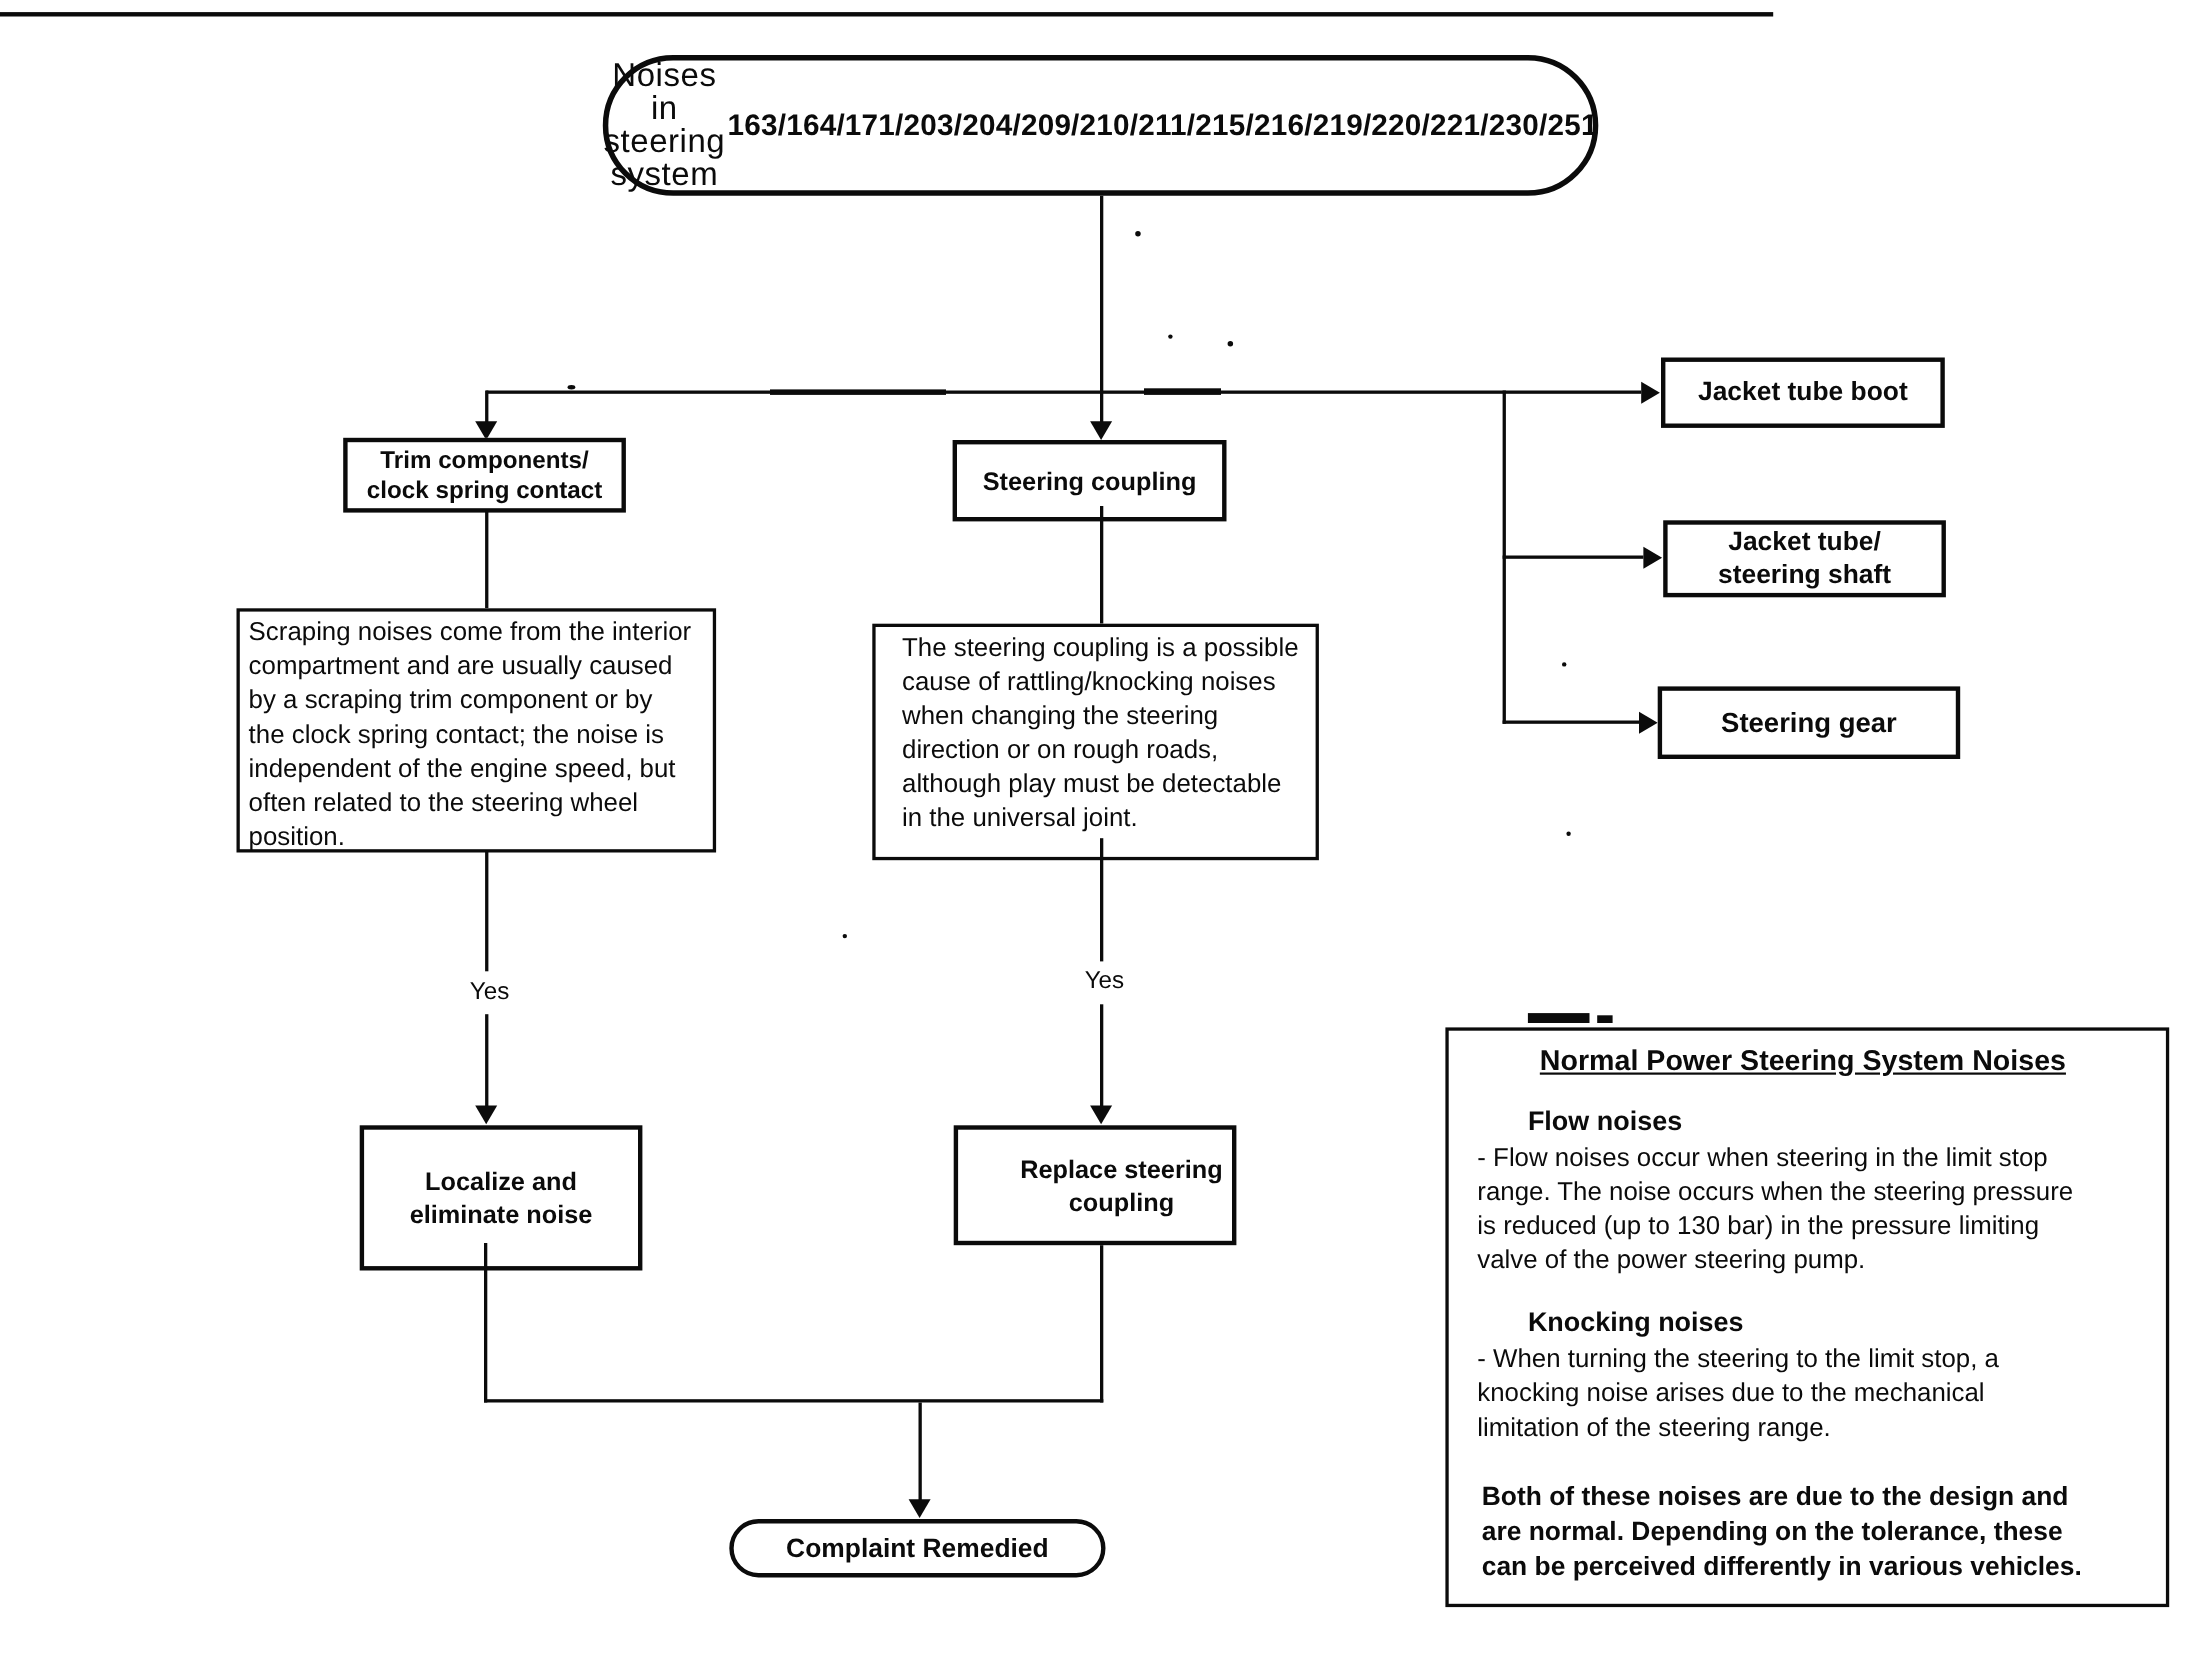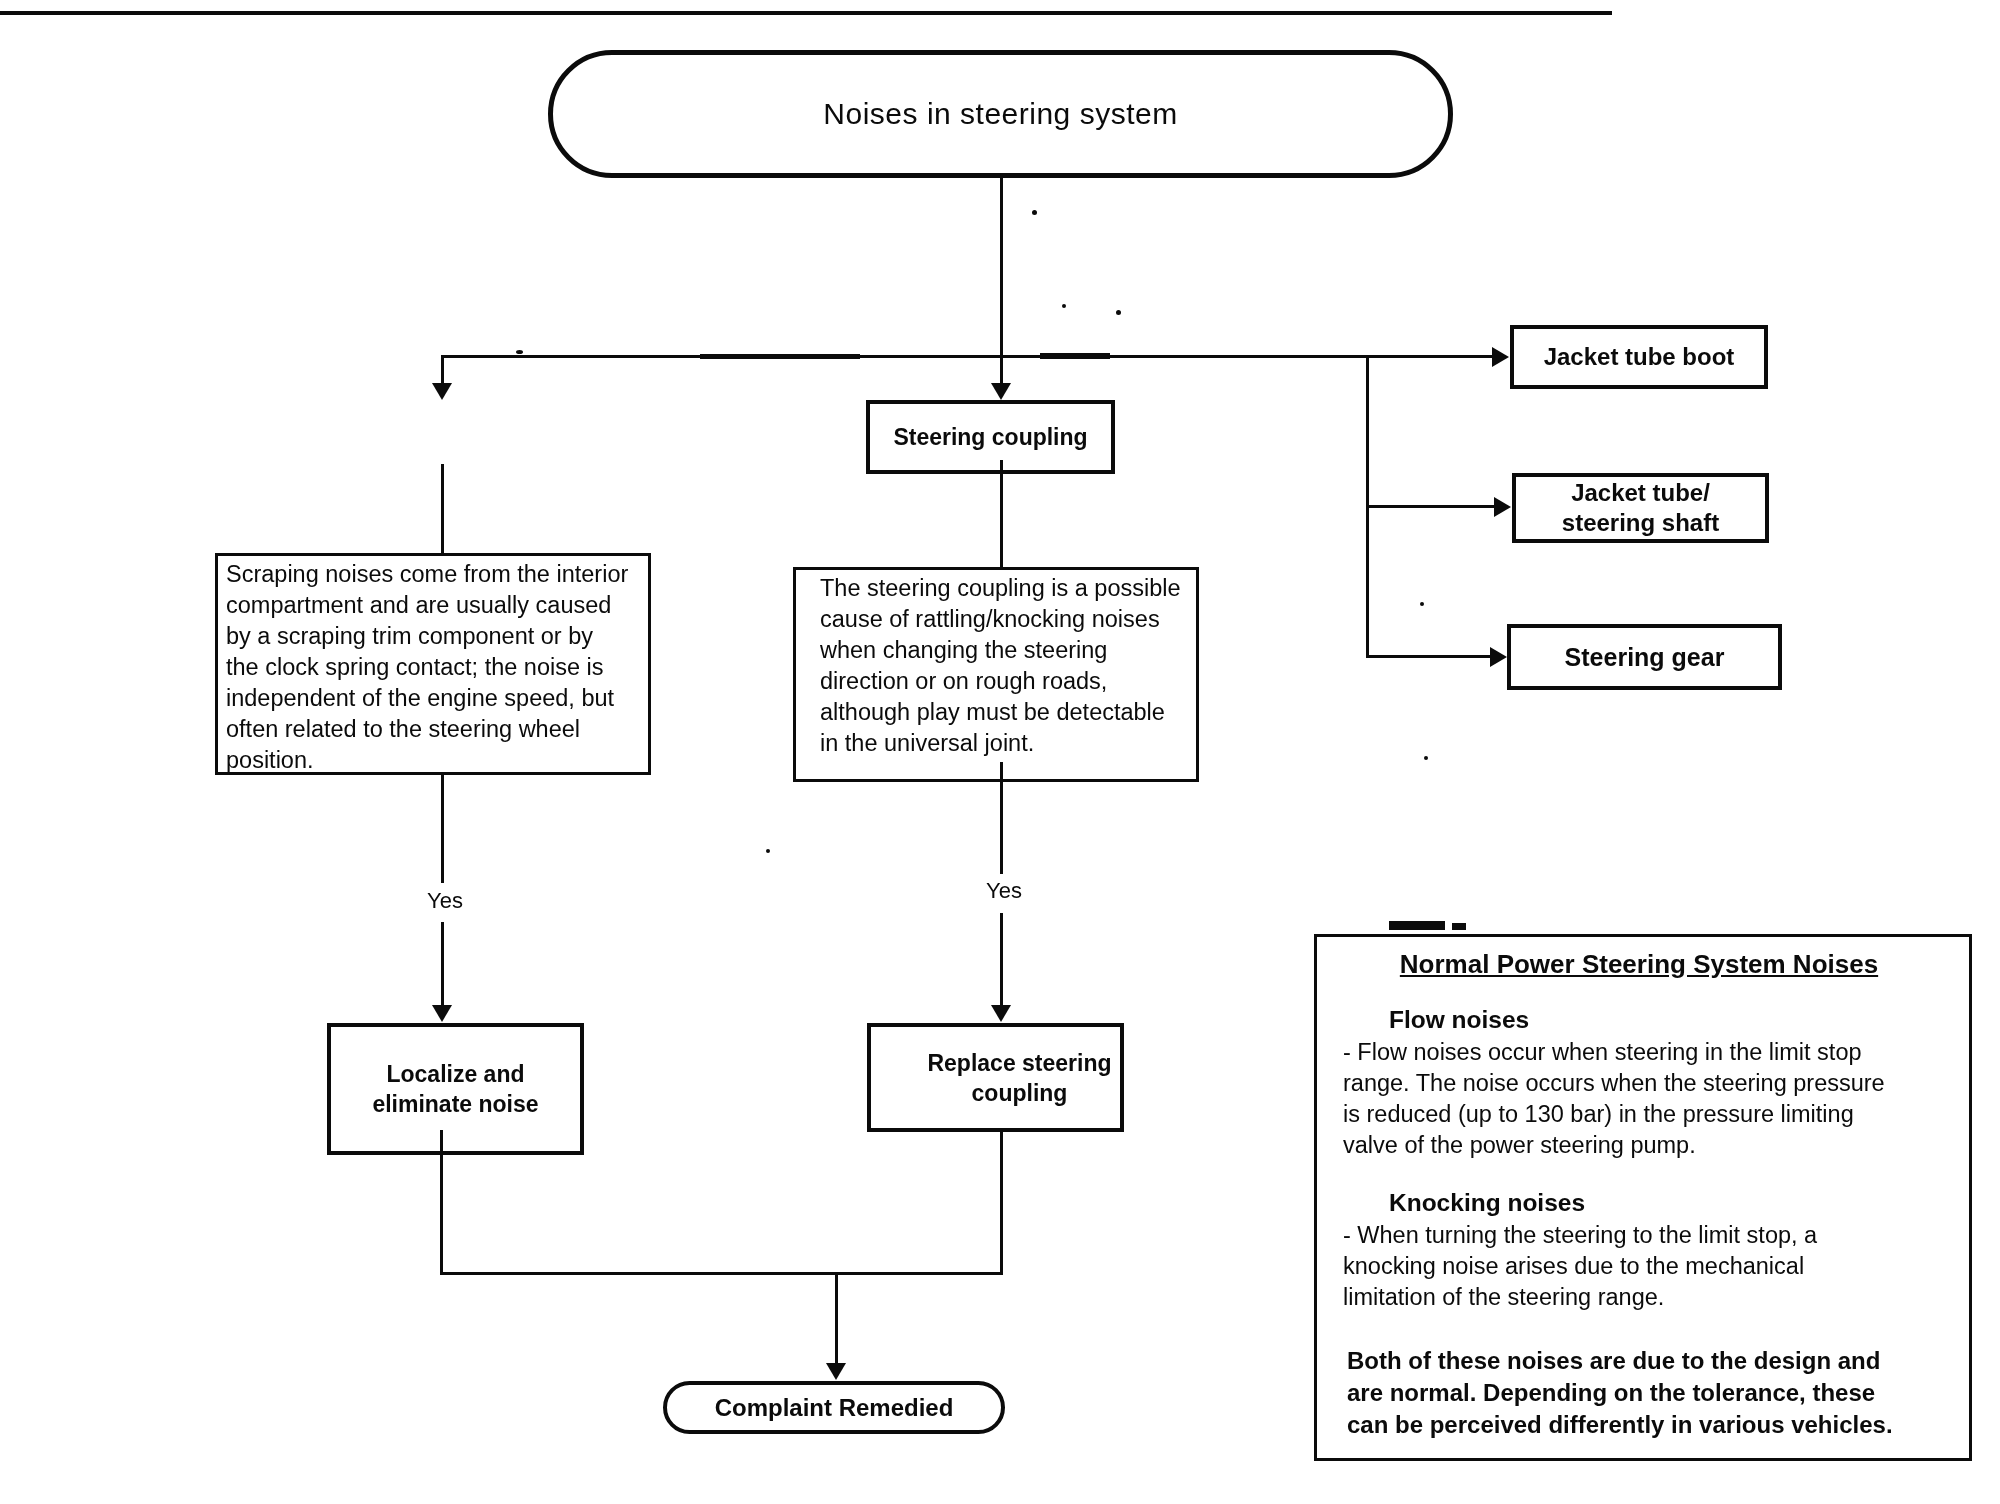--- a/index.html
+++ b/index.html
@@ -71,38 +71,41 @@
 </head>
 <body>
 
 <div class="canvas">
 
   <div class="line" style="left:0;top:11px;width:1612px;height:4px;"></div>
 
   <div class="node stadium" style="left:548px;top:50px;width:905px;height:128px;">
     <div class="start-inner">
       <span class="start-title">Noises in steering system</span>
+      <span class="start-codes">163/164/171/203/204/209/210/211/215/216/219/220/221/230/251</span>
     </div>
   </div>
 
   <div class="line" style="left:1000px;top:178px;width:3px;height:208px;"></div>
   <div class="line" style="left:442px;top:355px;width:1050px;height:3px;"></div>
   <div class="smudge" style="left:700px;top:354px;width:160px;height:5px;"></div>
   <div class="smudge" style="left:1040px;top:353px;width:70px;height:6px;"></div>
   <div class="line" style="left:441px;top:355px;width:3px;height:31px;"></div>
   <div class="arrow-down" style="left:432px;top:383px;"></div>
   <div class="arrow-down" style="left:991px;top:383px;"></div>
 
   <div class="line" style="left:1366px;top:355px;width:3px;height:303px;"></div>
   <div class="arrow-right" style="left:1492px;top:347px;"></div>
   <div class="line" style="left:1366px;top:505px;width:128px;height:3px;"></div>
   <div class="arrow-right" style="left:1494px;top:497px;"></div>
   <div class="line" style="left:1366px;top:655px;width:124px;height:3px;"></div>
   <div class="arrow-right" style="left:1490px;top:647px;"></div>
 
+  <div class="node" style="left:312px;top:398px;width:257px;height:68px;font-size:22px;line-height:28px;">Trim components/
+clock spring contact</div>
   <div class="node" style="left:866px;top:400px;width:249px;height:74px;">Steering coupling</div>
   <div class="node" style="left:1512px;top:473px;width:257px;height:70px;font-size:24px;line-height:30px;">Jacket tube/
 steering shaft</div>
   <div class="node" style="left:1510px;top:325px;width:258px;height:64px;font-size:24px;">Jacket tube boot</div>
   <div class="node" style="left:1507px;top:624px;width:275px;height:66px;font-size:25px;">Steering gear</div>
 
   <div class="line" style="left:441px;top:464px;width:3px;height:89px;"></div>
   <div class="line" style="left:1000px;top:460px;width:3px;height:107px;"></div>
 
   <div class="descbox" style="left:215px;top:553px;width:436px;height:222px;">Scraping noises come from the interior

